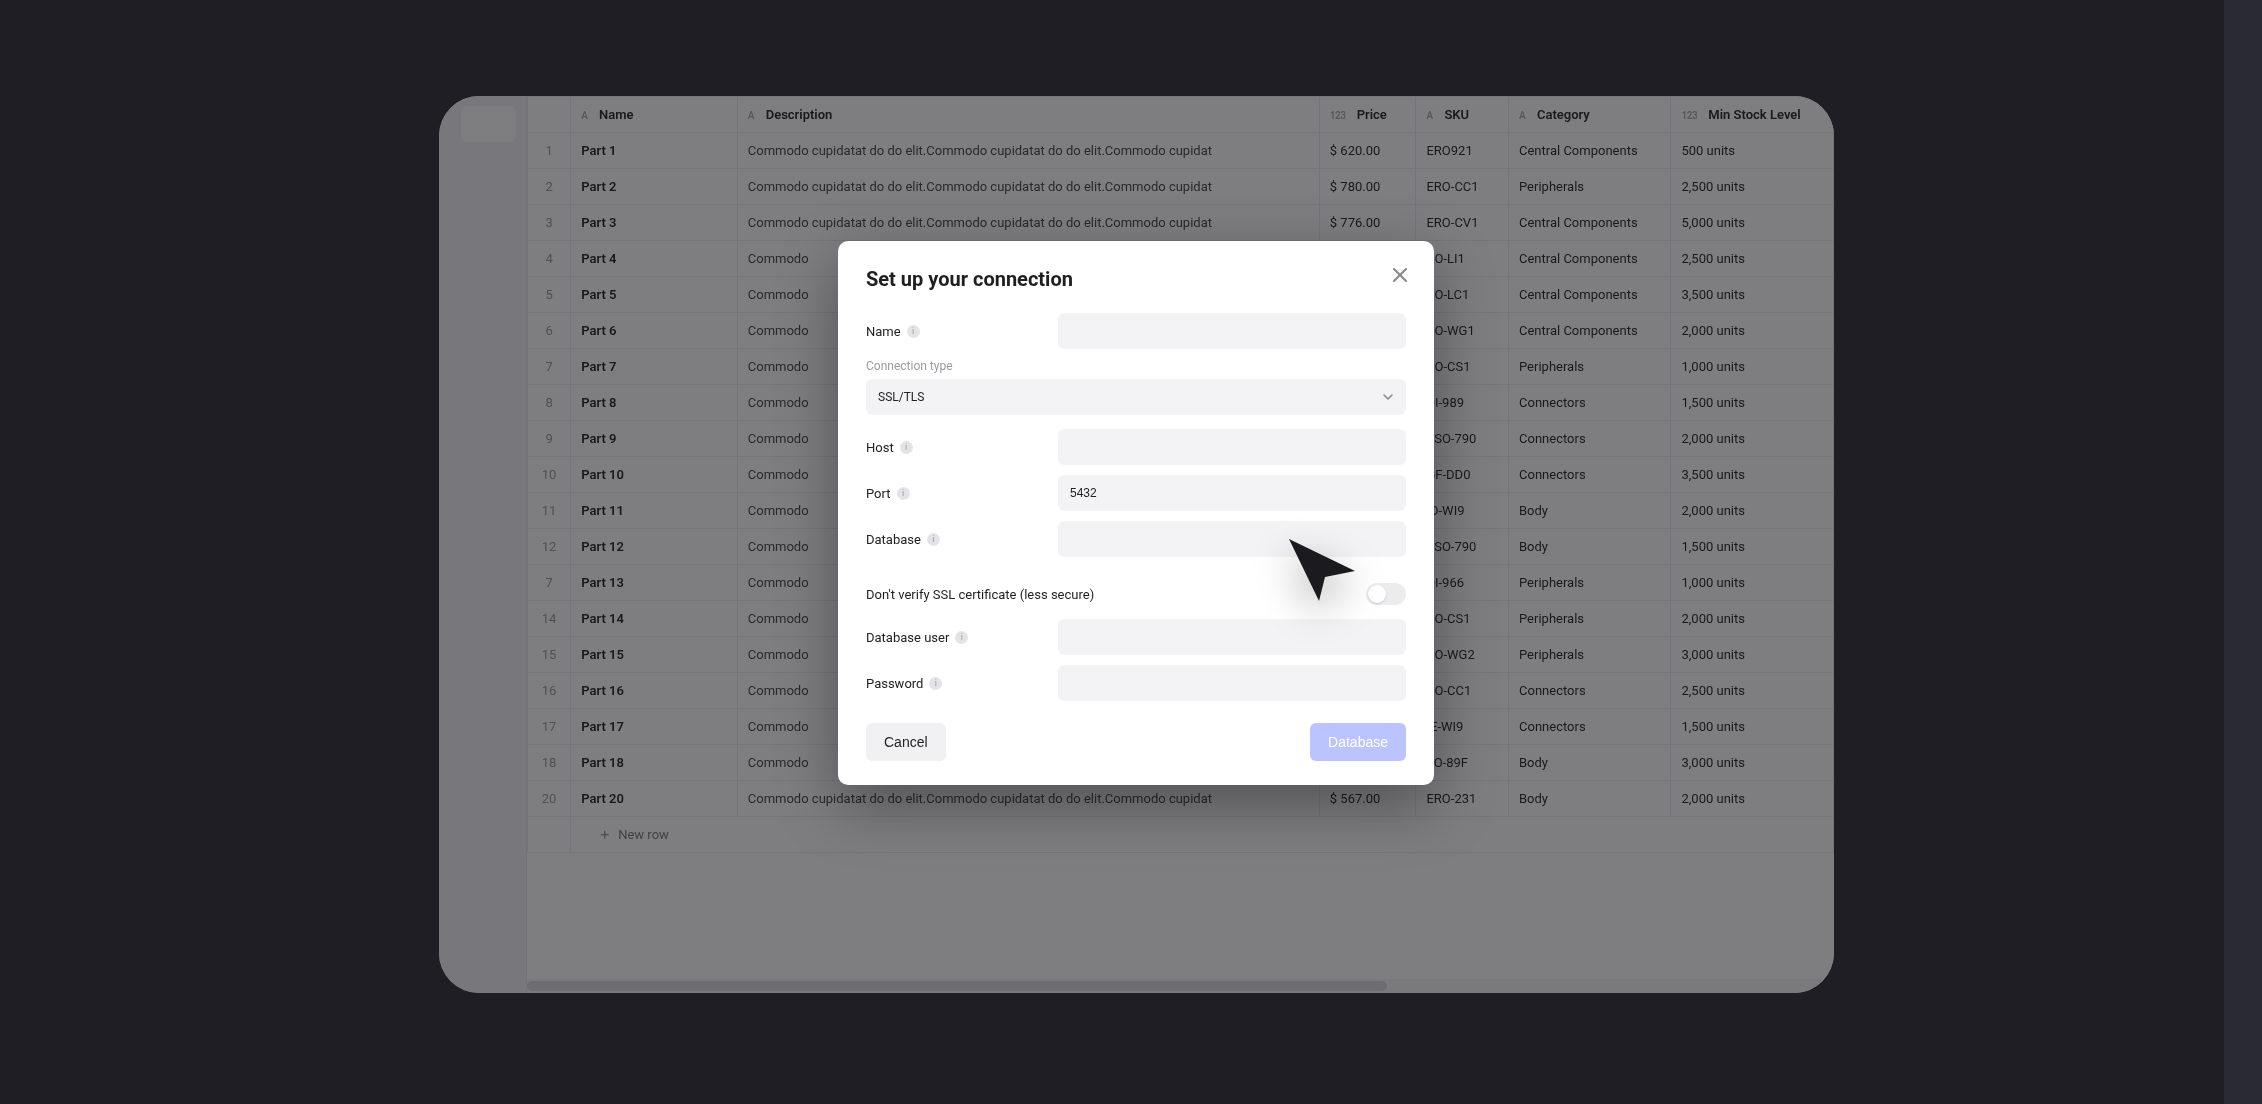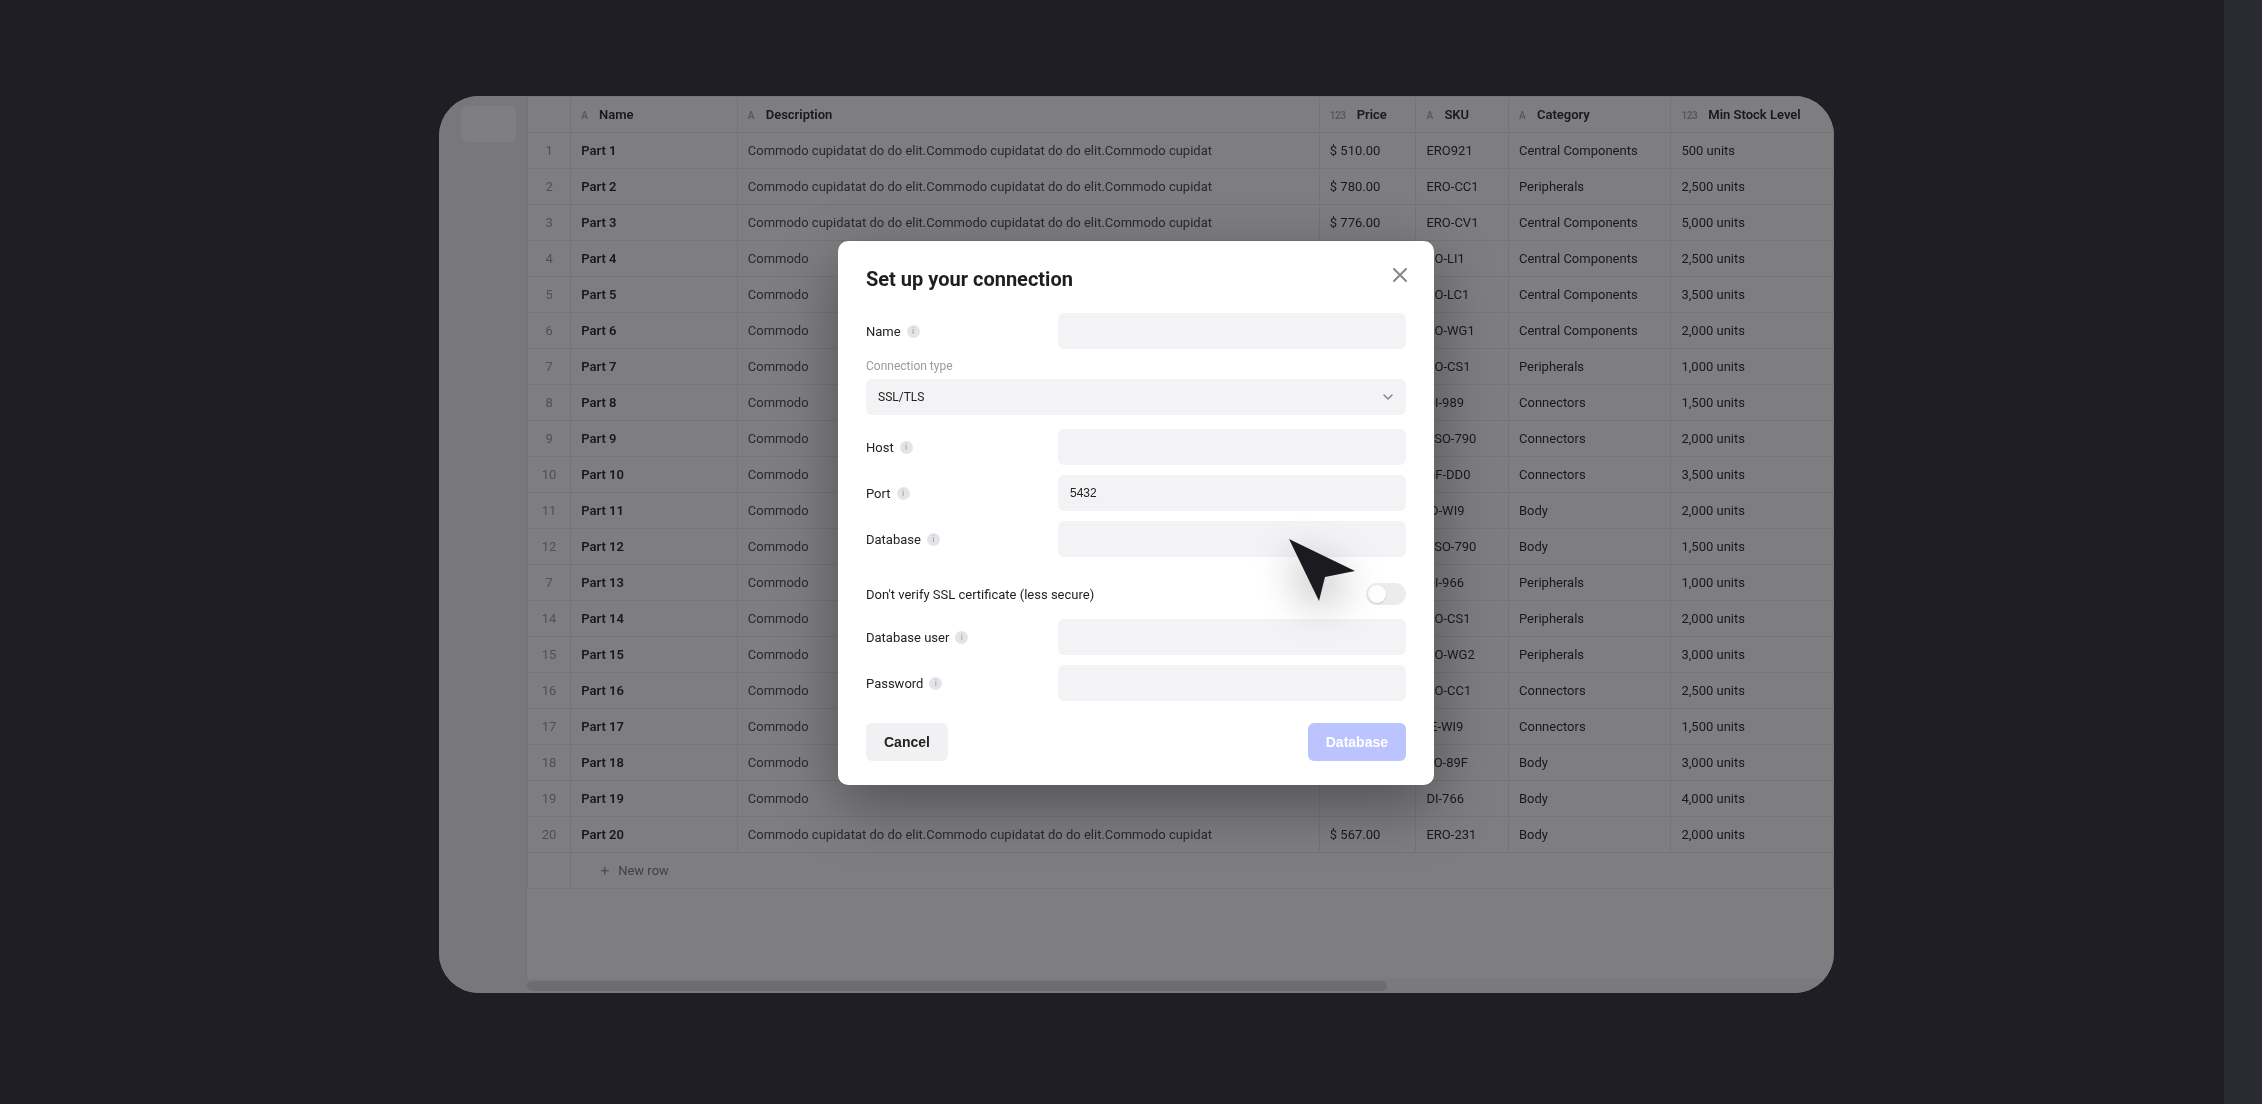--- a/index.html
+++ b/index.html
@@ -227,21 +227,21 @@
     display: flex;
     justify-content: space-between;
     margin-top: 22px;
   }
   .btn {
     border: none;
     border-radius: 6px;
     height: 38px;
     padding: 0 18px;
     font-size: 14px;
-    font-weight: 700;
+    font-weight: 400;
     cursor: pointer;
   }
   .btn.secondary { background: #f1f1f3; color: #222;}
   .btn.primary { background: #bcc4ff; color: #fff;}
   
   .cursor-ptr {
     position: absolute;
     left: 1285px;
     top: 535px;
     width: 74px;
@@ -288,21 +288,21 @@
                 <span class="type-badge num">123</span>
                 <span>Min Stock Level</span>
               </th>
             </tr>
           </thead>
           <tbody id="tbody">
               <tr>
                 <td class="col-idx">1</td>
                 <td class="col-name">Part 1</td>
                 <td class="col-desc">Commodo cupidatat do do elit.Commodo cupidatat do do elit.Commodo cupidat</td>
-                <td class="col-price">$ 510.00</td>
+                <td class="col-price">$ 620.00</td>
                 <td class="col-sku">ERO921</td>
                 <td class="col-cat">Central Components</td>
                 <td class="col-stock">500 units</td>
               </tr>
               <tr>
                 <td class="col-idx">2</td>
                 <td class="col-name">Part 2</td>
                 <td class="col-desc">Commodo cupidatat do do elit.Commodo cupidatat do do elit.Commodo cupidat</td>
                 <td class="col-price">$ 780.00</td>
                 <td class="col-sku">ERO-CC1</td>
@@ -445,29 +445,20 @@
                 <td class="col-stock">1,500 units</td>
               </tr>
               <tr>
                 <td class="col-idx">18</td>
                 <td class="col-name">Part 18</td>
                 <td class="col-desc">Commodo</td>
                 <td class="col-price"></td>
                 <td class="col-sku">JO-89F</td>
                 <td class="col-cat">Body</td>
                 <td class="col-stock">3,000 units</td>
-              </tr>
-              <tr>
-                <td class="col-idx">19</td>
-                <td class="col-name">Part 19</td>
-                <td class="col-desc">Commodo</td>
-                <td class="col-price"></td>
-                <td class="col-sku">DI-766</td>
-                <td class="col-cat">Body</td>
-                <td class="col-stock">4,000 units</td>
               </tr>
               <tr>
                 <td class="col-idx">20</td>
                 <td class="col-name">Part 20</td>
                 <td class="col-desc">Commodo cupidatat do do elit.Commodo cupidatat do do elit.Commodo cupidat</td>
                 <td class="col-price">$ 567.00</td>
                 <td class="col-sku">ERO-231</td>
                 <td class="col-cat">Body</td>
                 <td class="col-stock">2,000 units</td>
               </tr>

